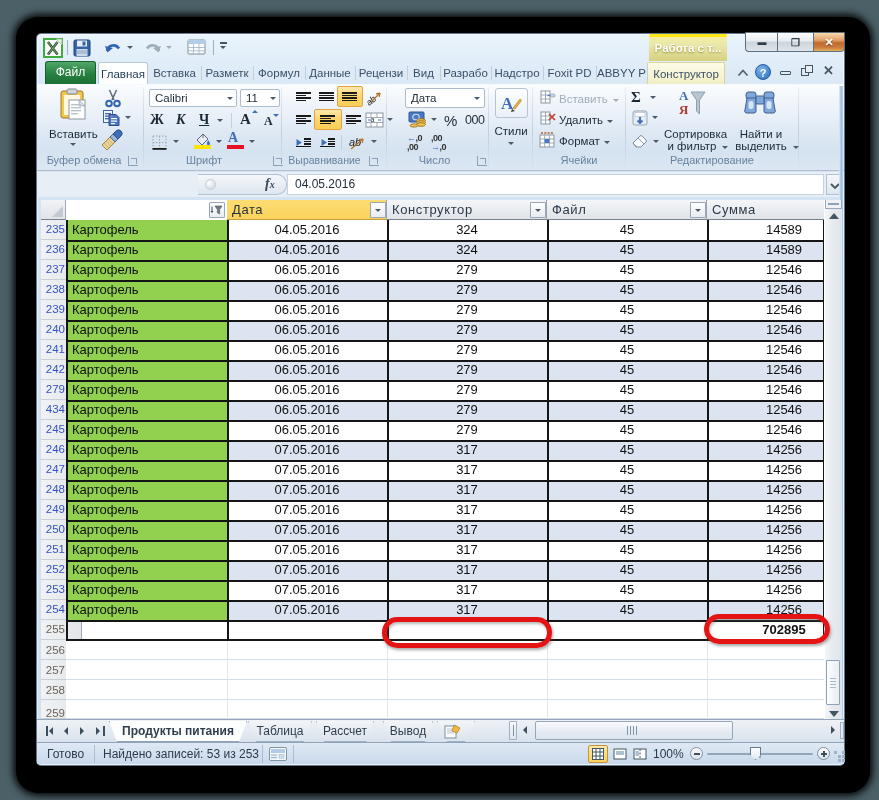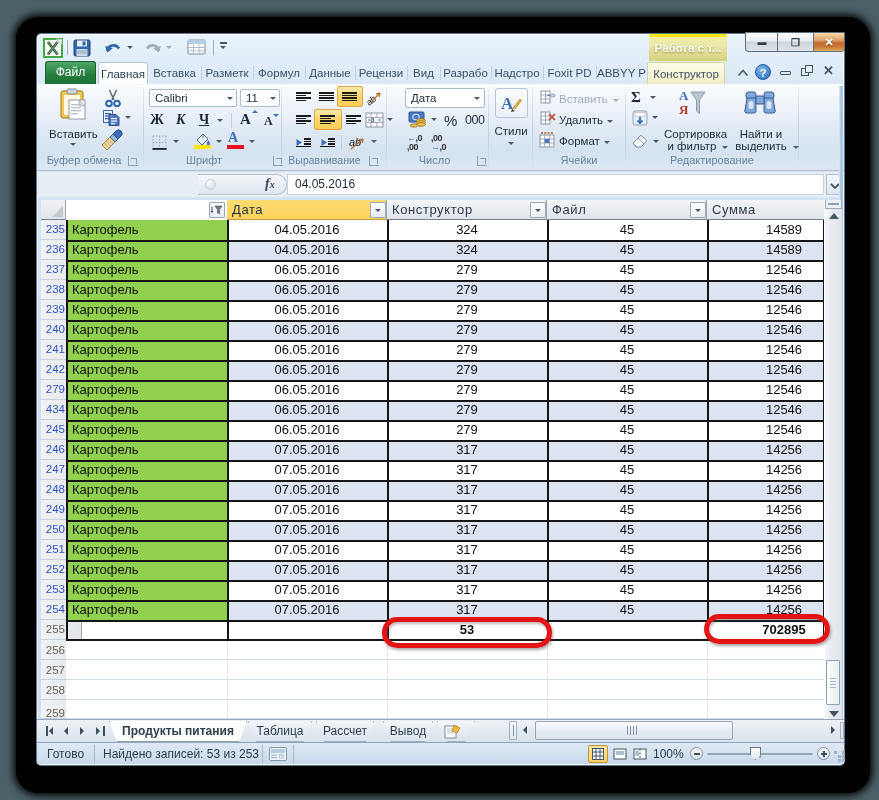--- a/index.html
+++ b/index.html
@@ -559,21 +559,20 @@
 <div class="rn rnb" style="top:400px">254</div>
 <div class="cell green" style="left:25px;top:400px;width:161px">Картофель</div>
 <div class="cell num" style="left:186px;top:400px;width:160px;background:#dbe4f0">07.05.2016</div>
 <div class="cell num" style="left:346px;top:400px;width:160px;background:#dbe4f0">317</div>
 <div class="cell num" style="left:506px;top:400px;width:160px;background:#dbe4f0">45</div>
 <div class="cell" style="left:666px;top:400px;width:117px;background:#dbe4f0">
         <span style="position:absolute;left:0;width:154px;text-align:center">14256</span>
       </div>
 <div class="rn rng" style="top:420px">255</div>
 <div class="cell" style="left:186px;top:420px;width:160px;background:#fff"></div>
-<div class="cell num bold" style="left:346px;top:420px;width:160px;background:#fff">53</div>
 <div class="cell" style="left:506px;top:420px;width:160px;background:#fff"></div>
 <div class="cell bold" style="left:666px;top:420px;width:117px;background:#fff">
         <span style="position:absolute;left:0;width:154px;text-align:center">702895</span>
       </div>
 <div class="rn rng" style="top:440px;height:20px;line-height:20px">256</div>
 <div class="erow" style="top:440px;height:20px"></div>
 <div class="rn rng" style="top:460px;height:20px;line-height:20px">257</div>
 <div class="erow" style="top:460px;height:20px"></div>
 <div class="rn rng" style="top:480px;height:20px;line-height:20px">258</div>
 <div class="erow" style="top:480px;height:20px"></div>

